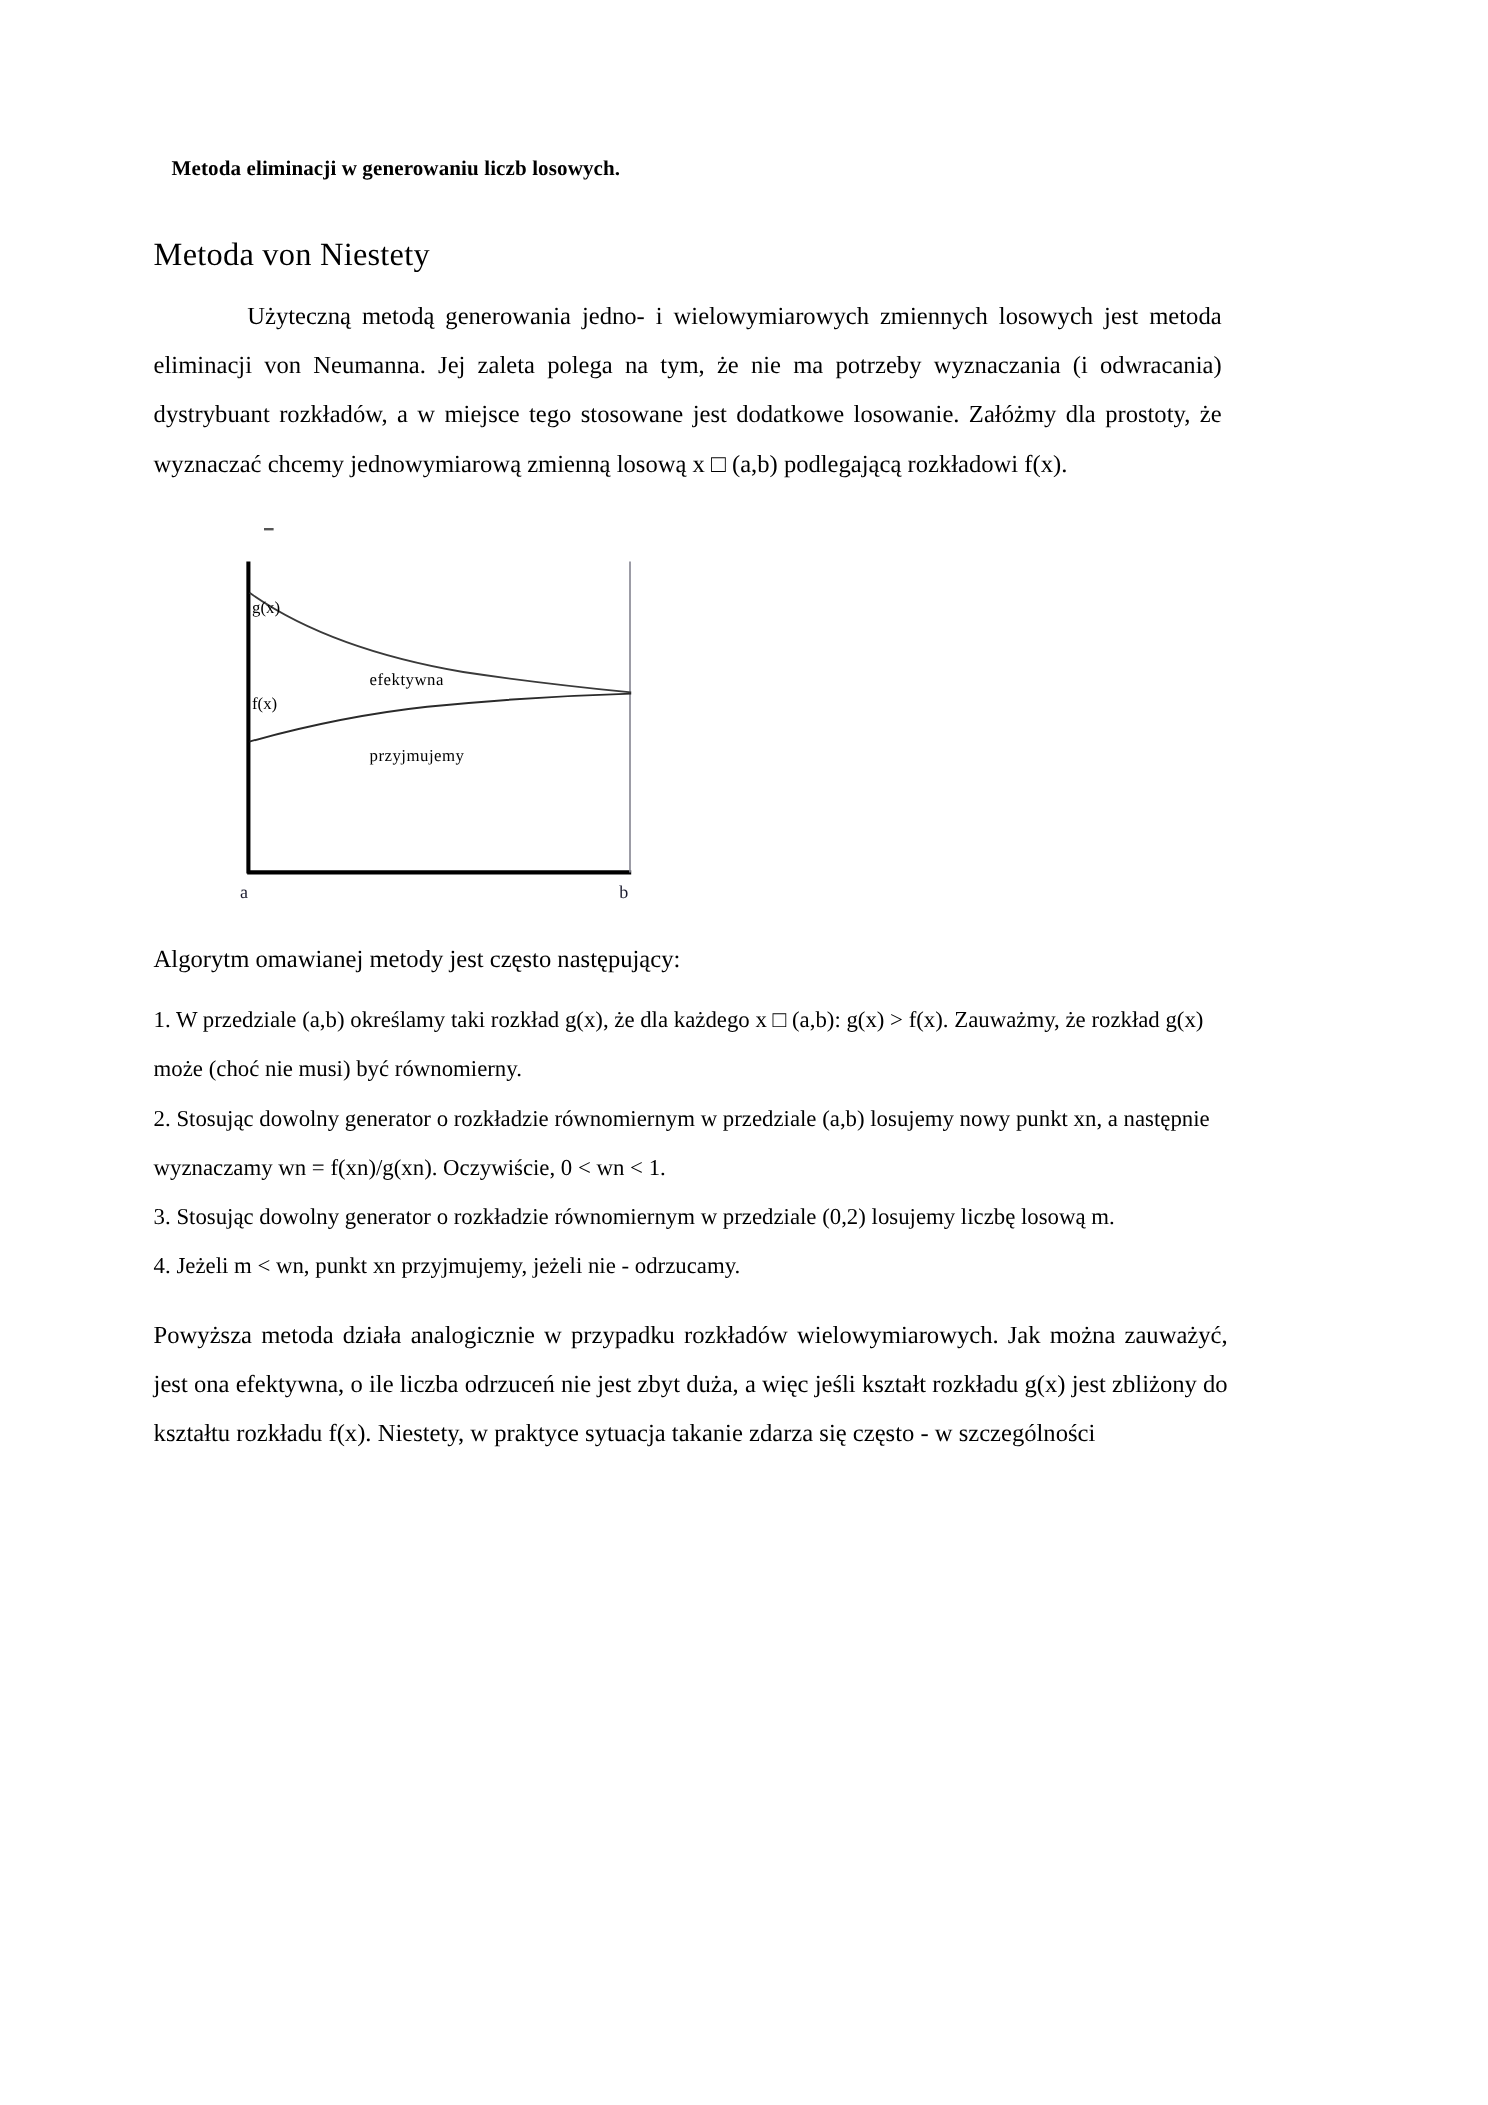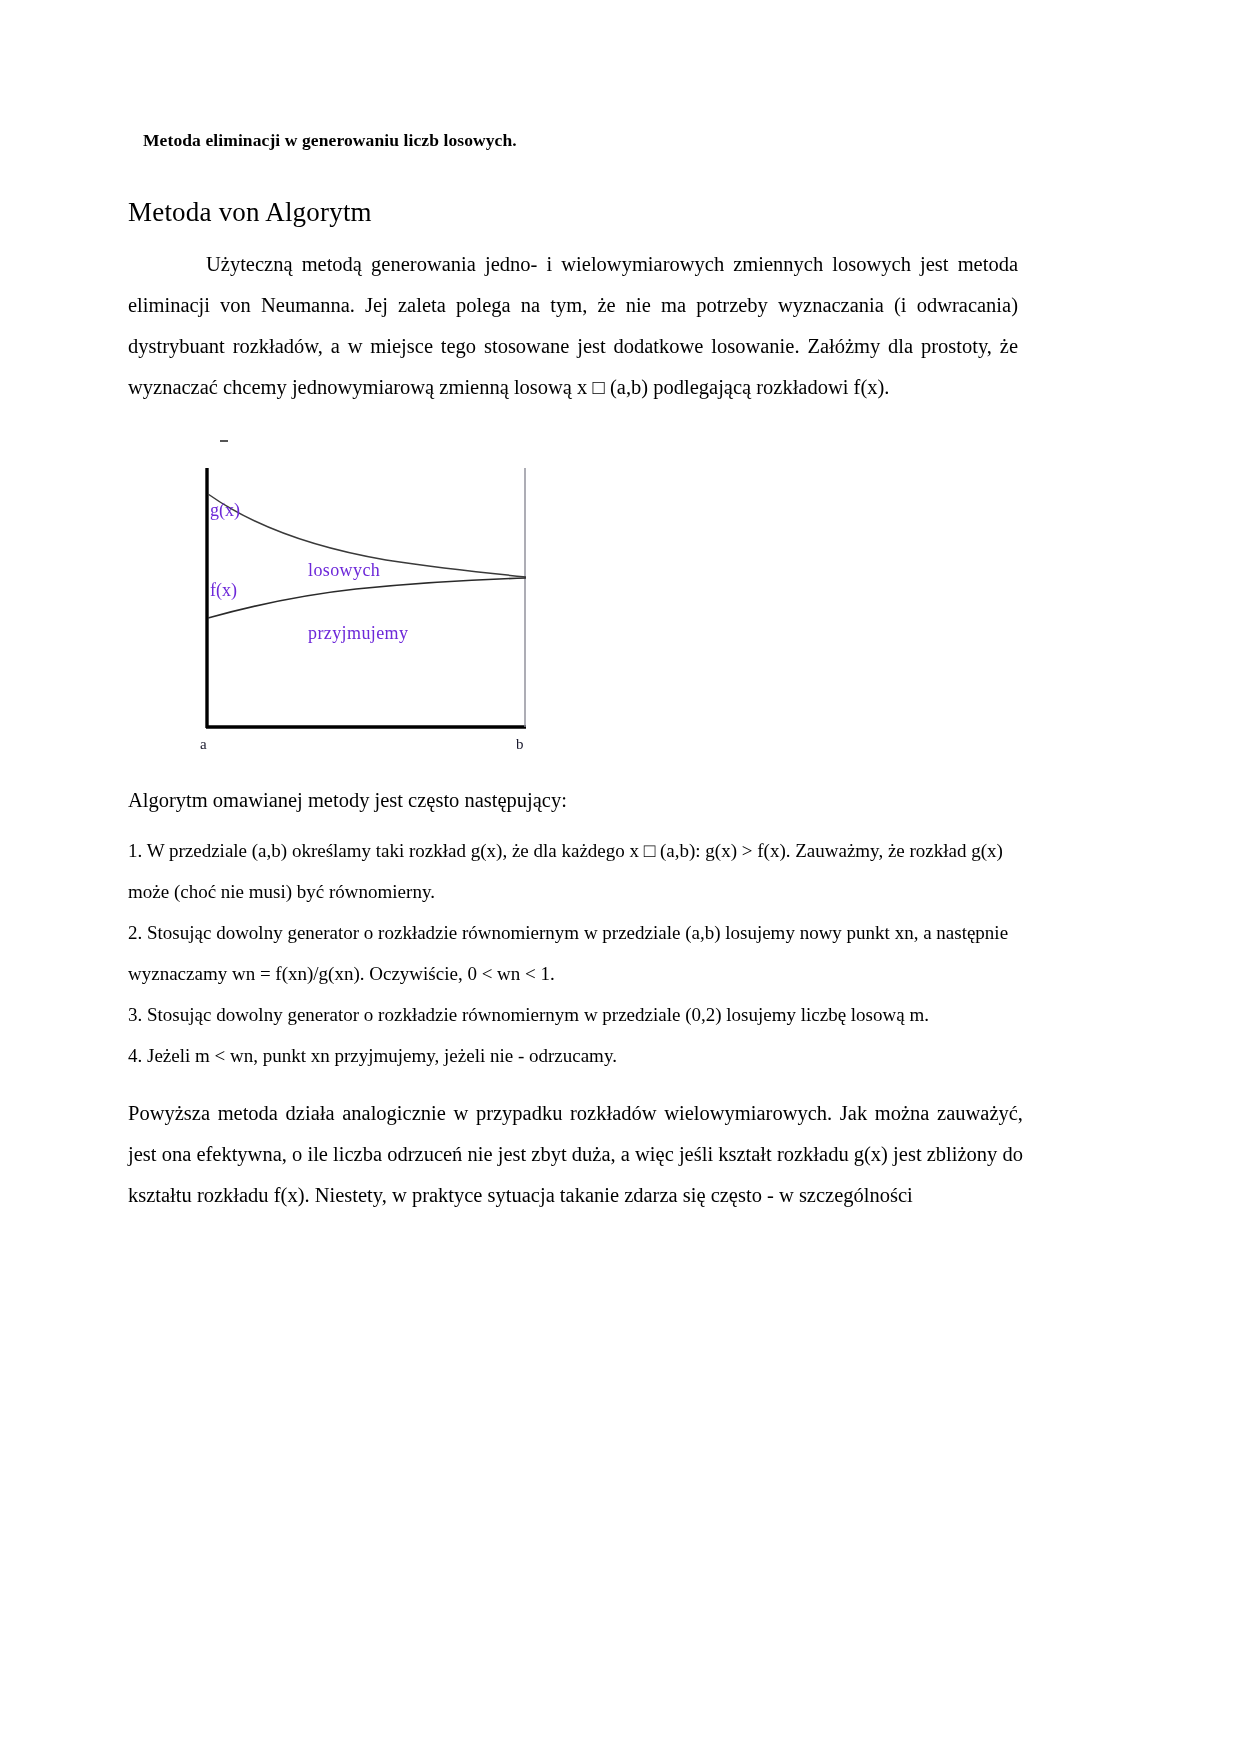--- a/index.html
+++ b/index.html
@@ -79,40 +79,40 @@
     position: absolute;
     left: 24px;
     top: 8px;
     width: 8px;
     height: 2px;
     background: #555;
   }
   .fig-svg { position: absolute; left: 0; top: 0; }
   .fig-label {
     position: absolute;
-    font-size: 18px;
+    font-size: 14px;
     font-family: "Liberation Serif", serif;
-    color: #6d28d9;
+    color: #000000;
     white-space: nowrap;
   }
   .lbl-gx { left: 14px; top: 68px; }
   .lbl-fx { left: 14px; top: 148px; }
   .lbl-odrzucamy { left: 112px; top: 128px; letter-spacing: 0.4px; }
   .lbl-akceptujemy { left: 112px; top: 191px; letter-spacing: 0.4px; }
   .lbl-a { left: 4px; top: 304px; font-size: 15px; color: #1a1a2e; }
   .lbl-b { left: 320px; top: 304px; font-size: 15px; color: #1a1a2e; }
 </style>
 </head>
 <body>
 
 <div class="page">
 
   <div class="doc-title">Metoda eliminacji w generowaniu liczb losowych.</div>
 
-  <div class="section-heading">Metoda von Algorytm</div>
+  <div class="section-heading">Metoda von Niestety</div>
 
   <div class="body-block para-intro">
     <span>Użyteczną metodą generowania jedno- i wielowymiarowych zmiennych losowych jest metoda eliminacji von Neumanna. Jej zaleta polega na tym, że nie ma potrzeby wyznaczania (i odwracania) dystrybuant rozkładów, a w miejsce tego stosowane jest dodatkowe losowanie. Załóżmy dla prostoty, że wyznaczać chcemy jednowymiarową zmienną losową x □ (a,b) podlegającą rozkładowi f(x).</span>
   </div>
 
   <div class="figure">
     <div class="fig-tick"></div>
 
     <svg class="fig-svg" width="345" height="330" viewBox="0 0 345 330">
 
@@ -122,21 +122,21 @@
 
       <line x1="329" y1="36" x2="329" y2="295" stroke="#8a8a96" stroke-width="1.4"></line>
 
       <path d="M 12 62 C 60 96, 120 116, 190 128 C 250 137, 300 142, 330 145" fill="none" stroke="#3a3a3a" stroke-width="1.5"></path>
 
       <path d="M 12 186 C 48 176, 96 164, 160 157 C 230 150, 295 147, 330 146" fill="none" stroke="#2a2a2a" stroke-width="1.6"></path>
     </svg>
 
     <div class="fig-label lbl-gx">g(x)</div>
     <div class="fig-label lbl-fx">f(x)</div>
-    <div class="fig-label lbl-odrzucamy">losowych</div>
+    <div class="fig-label lbl-odrzucamy">efektywna</div>
     <div class="fig-label lbl-akceptujemy">przyjmujemy</div>
     <div class="fig-label lbl-a">a</div>
     <div class="fig-label lbl-b">b</div>
   </div>
 
   <div class="algo-lead">Algorytm omawianej metody jest często następujący:</div>
 
   <div class="algo-list">
     <p class="algo-item">1. W przedziale (a,b) określamy taki rozkład g(x), że dla każdego x □ (a,b): g(x) &gt; f(x). Zauważmy, że rozkład g(x) może (choć nie musi) być równomierny.</p>
     <p class="algo-item">2. Stosując dowolny generator o rozkładzie równomiernym w przedziale (a,b) losujemy nowy punkt xn, a następnie wyznaczamy wn = f(xn)/g(xn). Oczywiście, 0 &lt; wn &lt; 1.</p>

